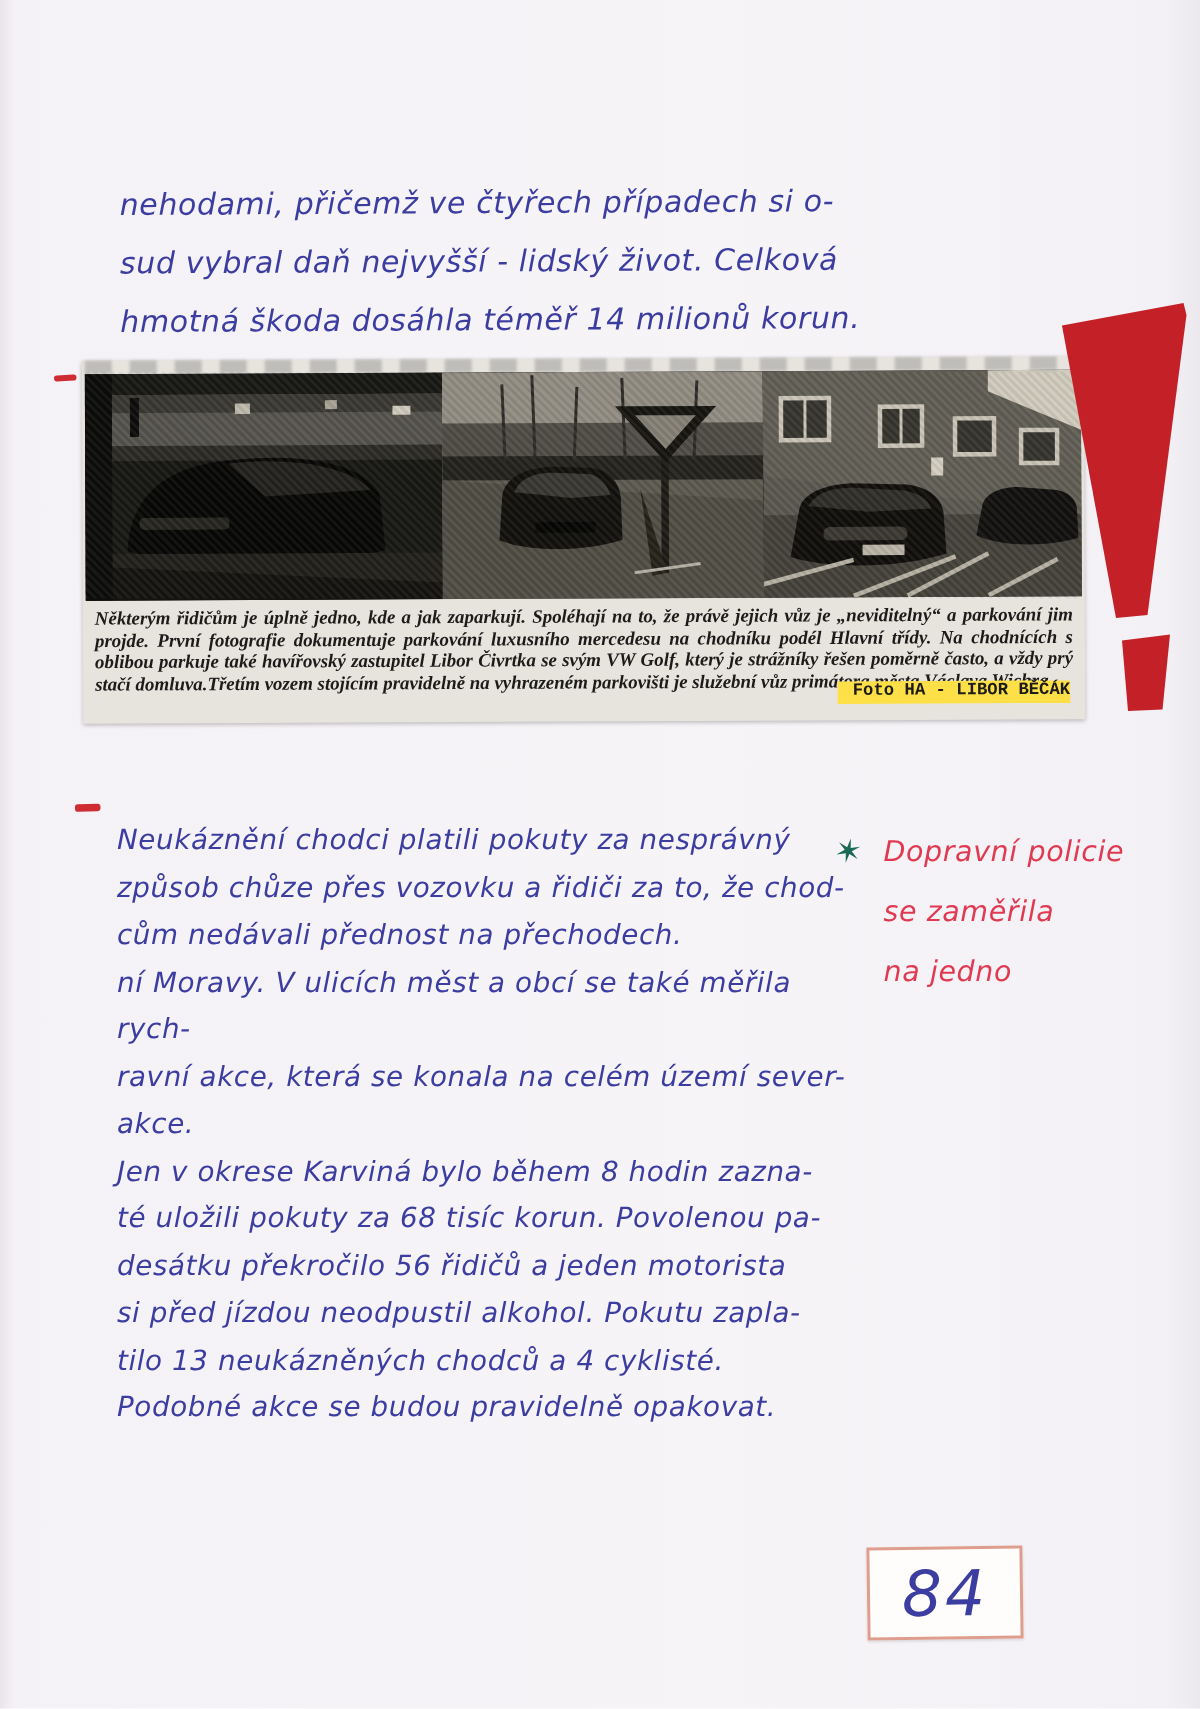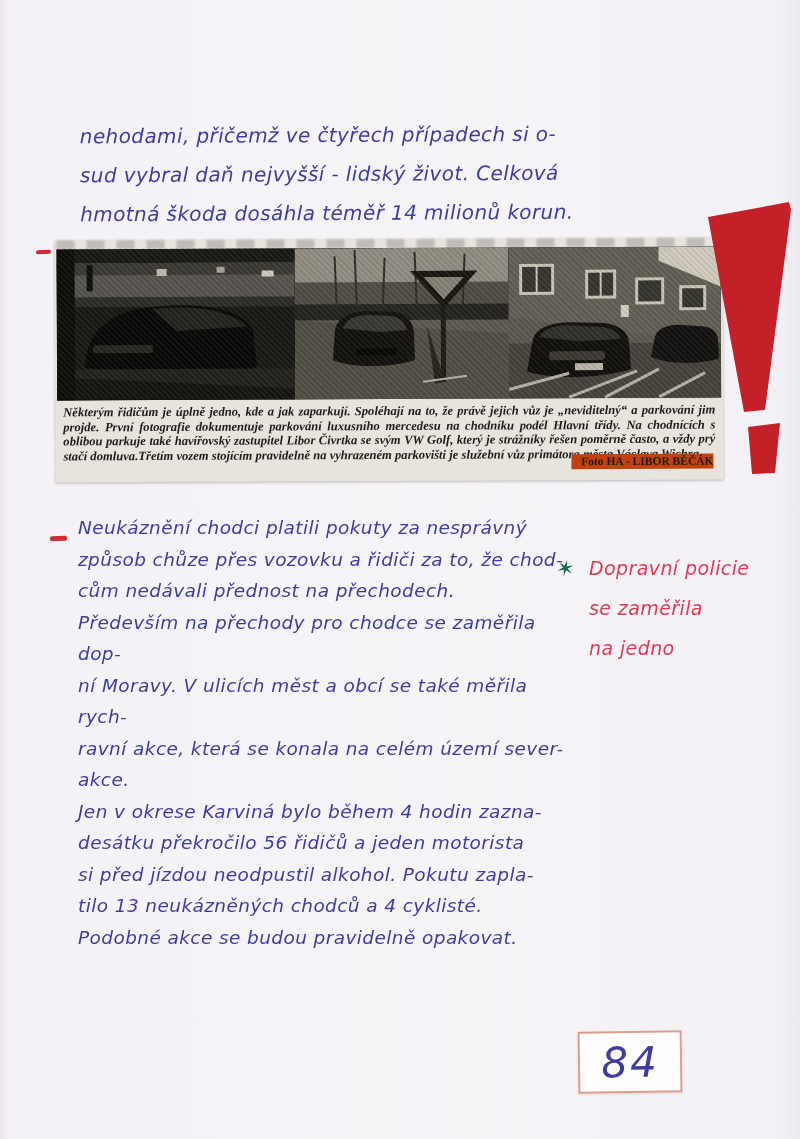--- a/index.html
+++ b/index.html
@@ -6,21 +6,21 @@
   body{
     width:800px;height:1139px;position:relative;overflow:hidden;
     background:linear-gradient(to right,#e9e4ea 0px,#f5f2f7 10px,#f7f4f8 60%,#f4f1f6 97%,#ece9ee 100%);
     font-family:"DejaVu Sans",sans-serif;
   }
   .hand{
     color:#3c3da0;font-style:italic;letter-spacing:.4px;
     font-family:"DejaVu Sans",sans-serif;
   }
   .top-para{position:absolute;left:80px;top:116px;font-size:20px;line-height:39px;transform:rotate(-.3deg);}
-  .body-para{position:absolute;left:78px;top:512px;font-size:18.5px;line-height:31.5px;width:500px;}
+  .body-para{position:absolute;left:78px;top:545px;font-size:18.5px;line-height:31.5px;width:500px;}
   .dash{position:absolute;background:#cf2b33;border-radius:2px;}
   .dash1{left:36px;top:250px;width:15px;height:4px;transform:rotate(-3deg);}
   .dash2{left:50px;top:536px;width:17px;height:5px;transform:rotate(-2deg);}
   .clipping{
     position:absolute;left:55px;top:239px;width:668px;height:242px;
     background:#e7e4de;transform:rotate(-.25deg);
     box-shadow:0 1px 3px rgba(0,0,0,.25);
     padding:0;
   }
   .ghost{
@@ -33,22 +33,22 @@
   .photo-grain{position:absolute;left:57px;top:248px;width:664px;height:151px;pointer-events:none;
     background:repeating-linear-gradient(45deg,rgba(255,255,255,.05) 0 2px,rgba(0,0,0,.06) 2px 4px);}
   .caption{
     position:relative;margin:2px 4px 0 4px;padding:3px 4px 2px 4px;
     font-family:"Liberation Serif",serif;font-style:italic;font-weight:700;
     font-size:12.6px;line-height:14.6px;color:#1c1b19;text-align:justify;
     height:68px;overflow:hidden;
   }
   .credit{
     position:absolute;right:6px;bottom:4px;
-    font-family:Liberation Serif, serif;font-style:normal;font-weight:700;
-    font-size:11.5px;color:#1c1b19;background:#c2410c;padding-left:10px;
+    font-family:Liberation Mono, monospace;font-style:normal;font-weight:700;
+    font-size:11.5px;color:#1c1b19;background:#fde047;padding-left:10px;
   }
   .excl{position:absolute;left:698px;top:200px;}
   .note{position:absolute;left:589px;top:548px;font-size:19px;line-height:40px;
     color:#e03a52;font-style:italic;letter-spacing:.4px;}
   .asterisk{position:absolute;left:556px;top:556px;color:#1b6a58;font-size:22px;transform:rotate(12deg);font-style:normal;}
   .pagebox{
     position:absolute;left:578px;top:1031px;width:100px;height:58px;
     border:2px solid #de9d8d;background:#fffdfb;transform:rotate(-.8deg);
     display:flex;align-items:center;justify-content:center;
     box-shadow:0 1px 2px rgba(0,0,0,.12);
@@ -139,25 +139,25 @@
 
 <svg class="excl" width="100" height="278" viewBox="0 0 100 278">
   <polygon points="10,17 91,2 93,10 67,210 46,212" fill="#c32127"></polygon>
   <polygon points="50,227 82,223 77,273 54,274" fill="#c32127"></polygon>
 </svg>
 
 <div class="hand body-para">
   <div>Neukáznění chodci platili pokuty za nesprávný</div>
   <div>způsob chůze přes vozovku a řidiči za to, že chod-</div>
   <div>cům nedávali přednost na přechodech.</div>
-  <div>Především na přechody pro chodce se zaměřila dop-</div>
   <div>ní Moravy. V ulicích měst a obcí se také měřila rych-</div>
   <div>ravní akce, která se konala na celém území sever-</div>
   <div>akce.</div>
-  <div>Jen v okrese Karviná bylo během 4 hodin zazna-</div>
+  <div>Jen v okrese Karviná bylo během 8 hodin zazna-</div>
+  <div>té uložili pokuty za 68 tisíc korun. Povolenou pa-</div>
   <div>desátku překročilo 56 řidičů a jeden motorista</div>
   <div>si před jízdou neodpustil alkohol. Pokutu zapla-</div>
   <div>tilo 13 neukázněných chodců a 4 cyklisté.</div>
   <div>Podobné akce se budou pravidelně opakovat.</div>
 </div>
 
 <div class="asterisk">✶</div>
 <div class="note hand" style="color:#e03a52;">
   <div>Dopravní policie</div>
   <div>se zaměřila</div>

